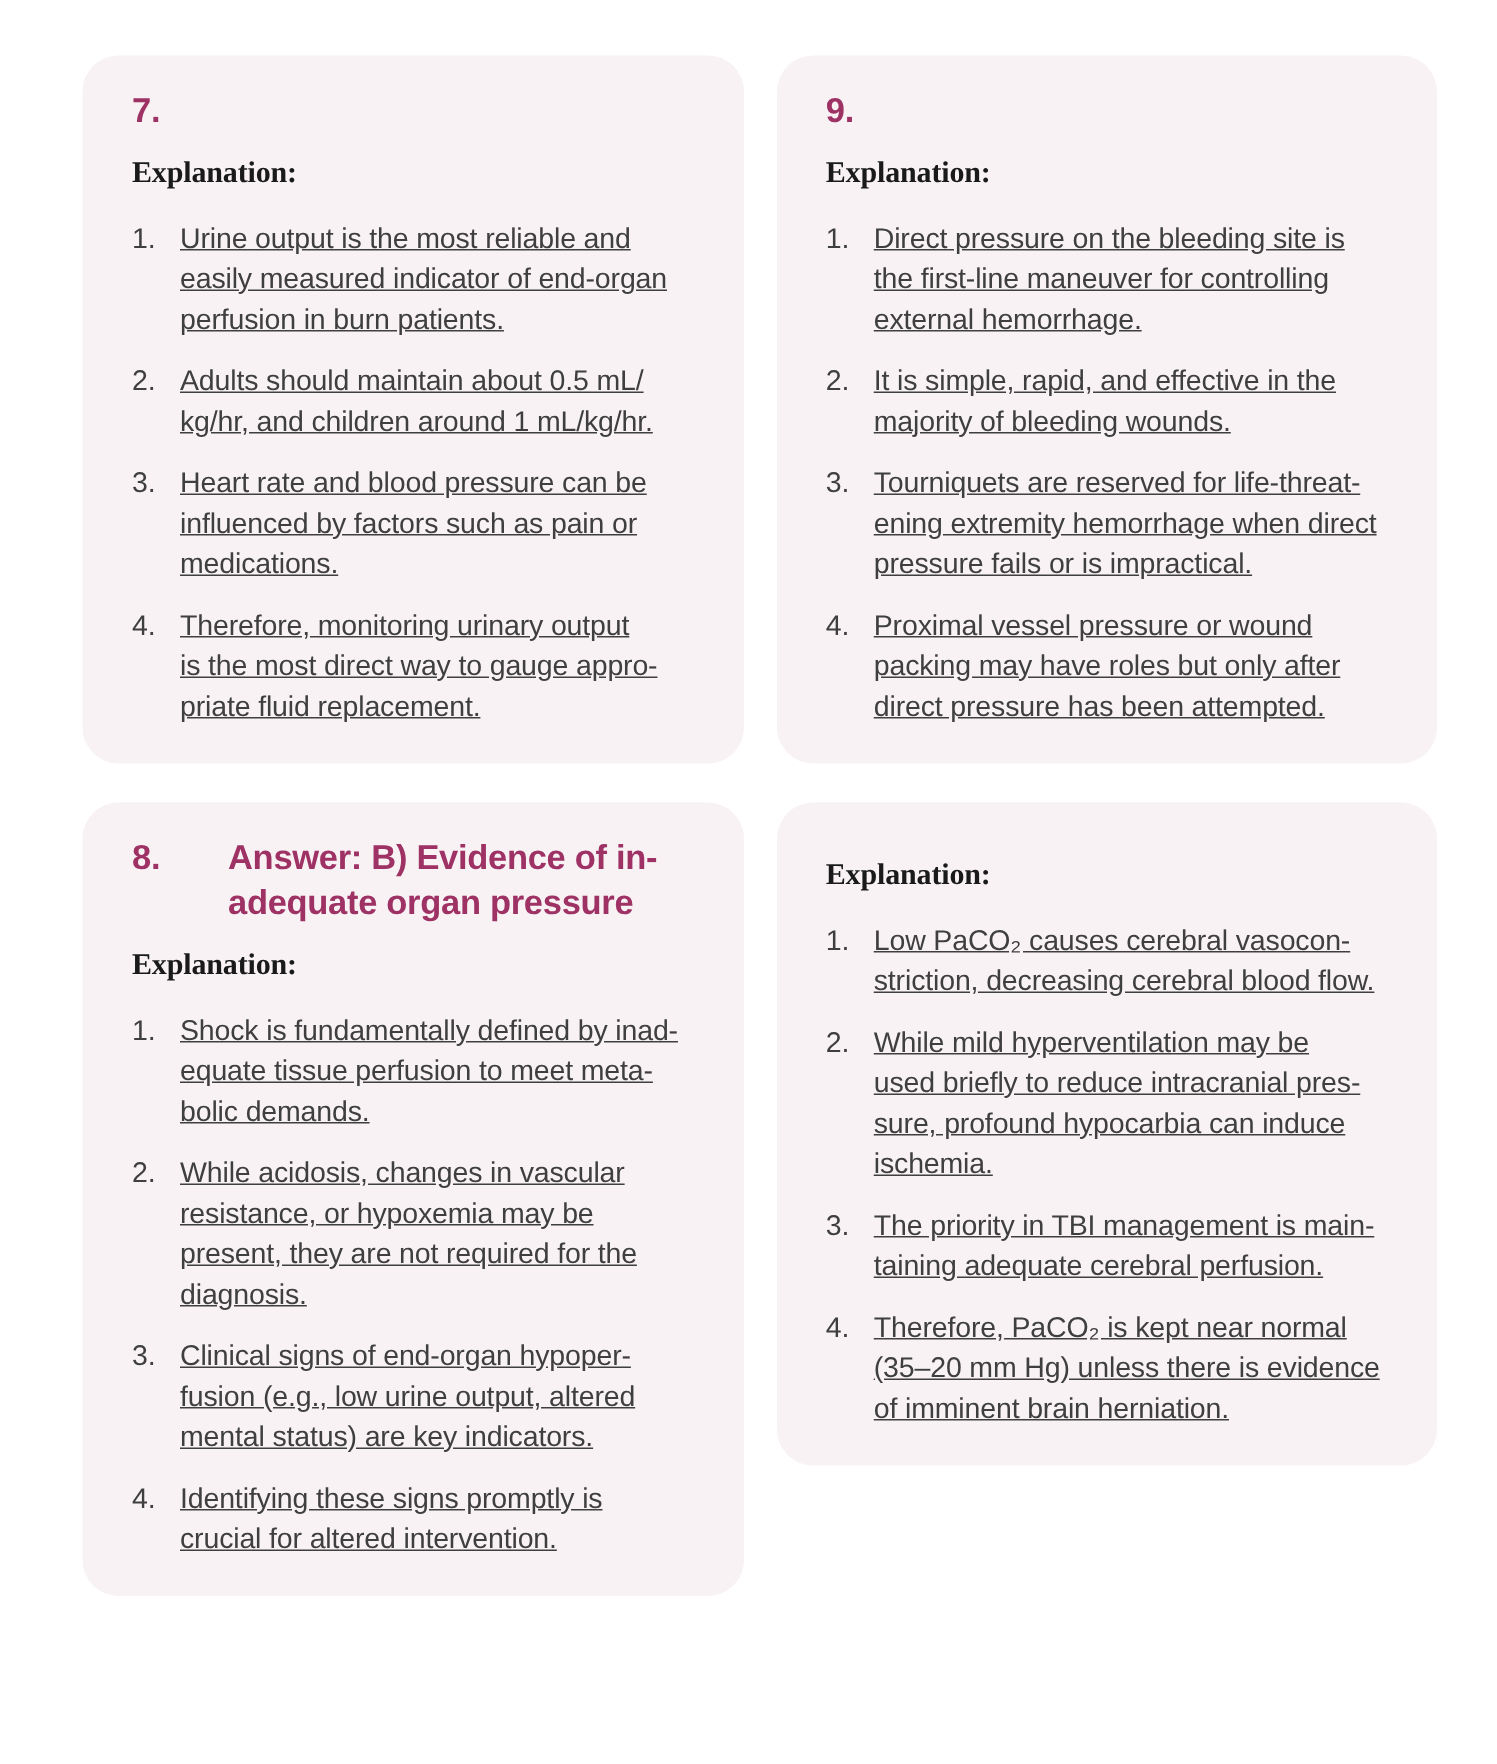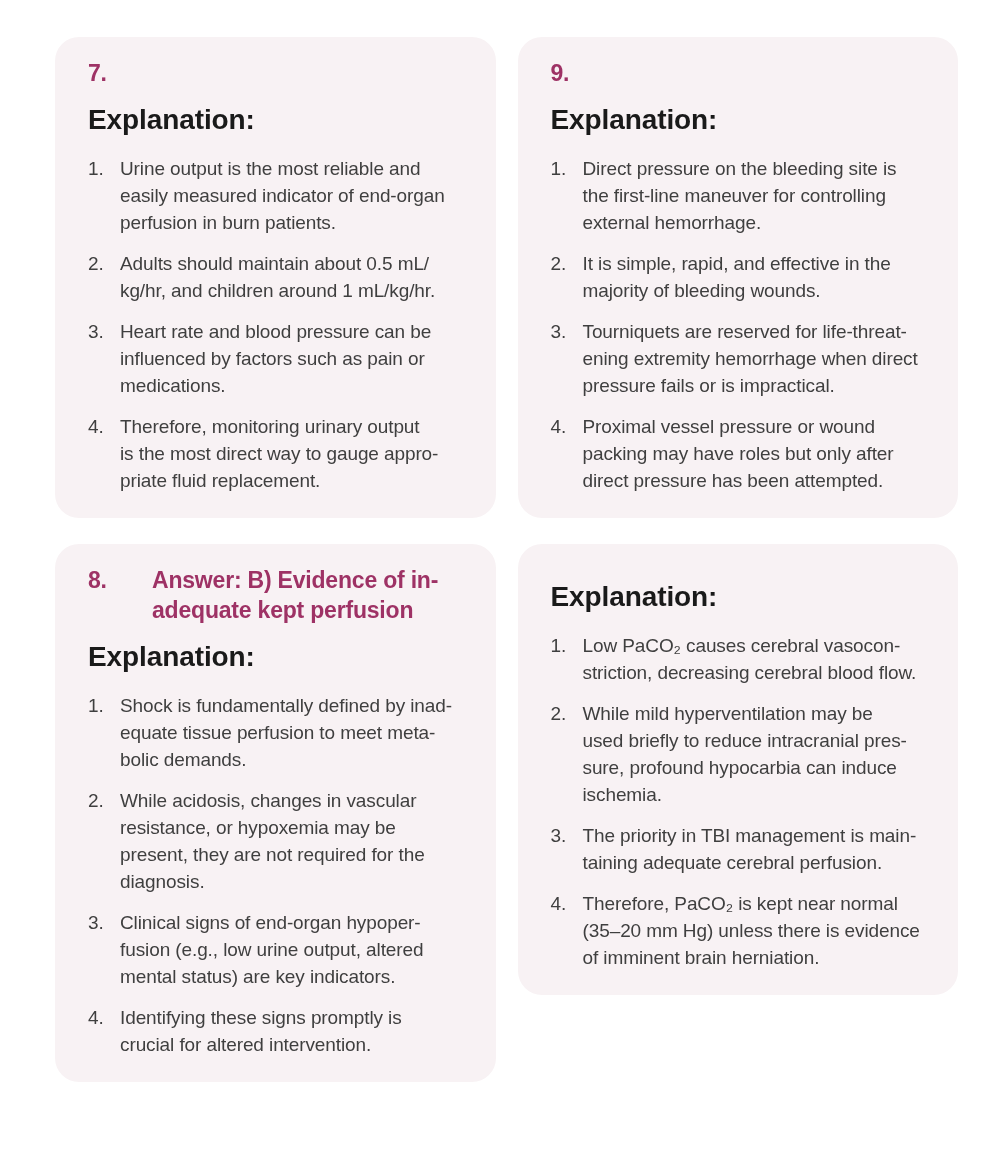--- a/index.html
+++ b/index.html
@@ -38,37 +38,38 @@
     display: grid;
     grid-template-columns: 64px 1fr;
     color: var(--accent);
     font-weight: bold;
     font-size: 23px;
     line-height: 30px;
     letter-spacing: -0.2px;
   }
   .heading .title { white-space: pre; }
   .expl-label {
-    font-size: 28px;
+    font-size: 20px;
     font-weight: bold;
     color: var(--label_color);
     margin: 16px 0 19px 0;
     letter-spacing: -0.1px;
+    font-family: Liberation Serif, serif;
   }
   .item {
     display: grid;
     grid-template-columns: 32px 1fr;
     font-size: 19px;
     line-height: 27px;
     color: var(--text_color);
     margin-bottom: 14px;
     letter-spacing: -0.1px;
   }
   .item:last-child { margin-bottom: 0; }
-  .item .text { white-space: pre; }
+  .item .text { white-space: pre; text-decoration: underline; }
 </style>
 </head>
 <body>
 
 <div class="page">
   <div class="grid">
 
     <div class="card">
       <div class="heading">
         <span class="num">7.</span>
@@ -130,21 +131,21 @@
 packing may have roles but only after
 direct pressure has been attempted.</span>
         </div>
       </div>
     </div>
 
     <div class="card">
       <div class="heading">
         <span class="num">8.</span>
         <span class="title">Answer: B) Evidence of in-
-adequate kept perfusion</span>
+adequate organ pressure</span>
       </div>
       <div class="expl-label">Explanation:</div>
       <div class="list">
         <div class="item">
           <span class="n">1.</span>
           <span class="text">Shock is fundamentally defined by inad-
 equate tissue perfusion to meet meta-
 bolic demands.</span>
         </div>
         <div class="item">

